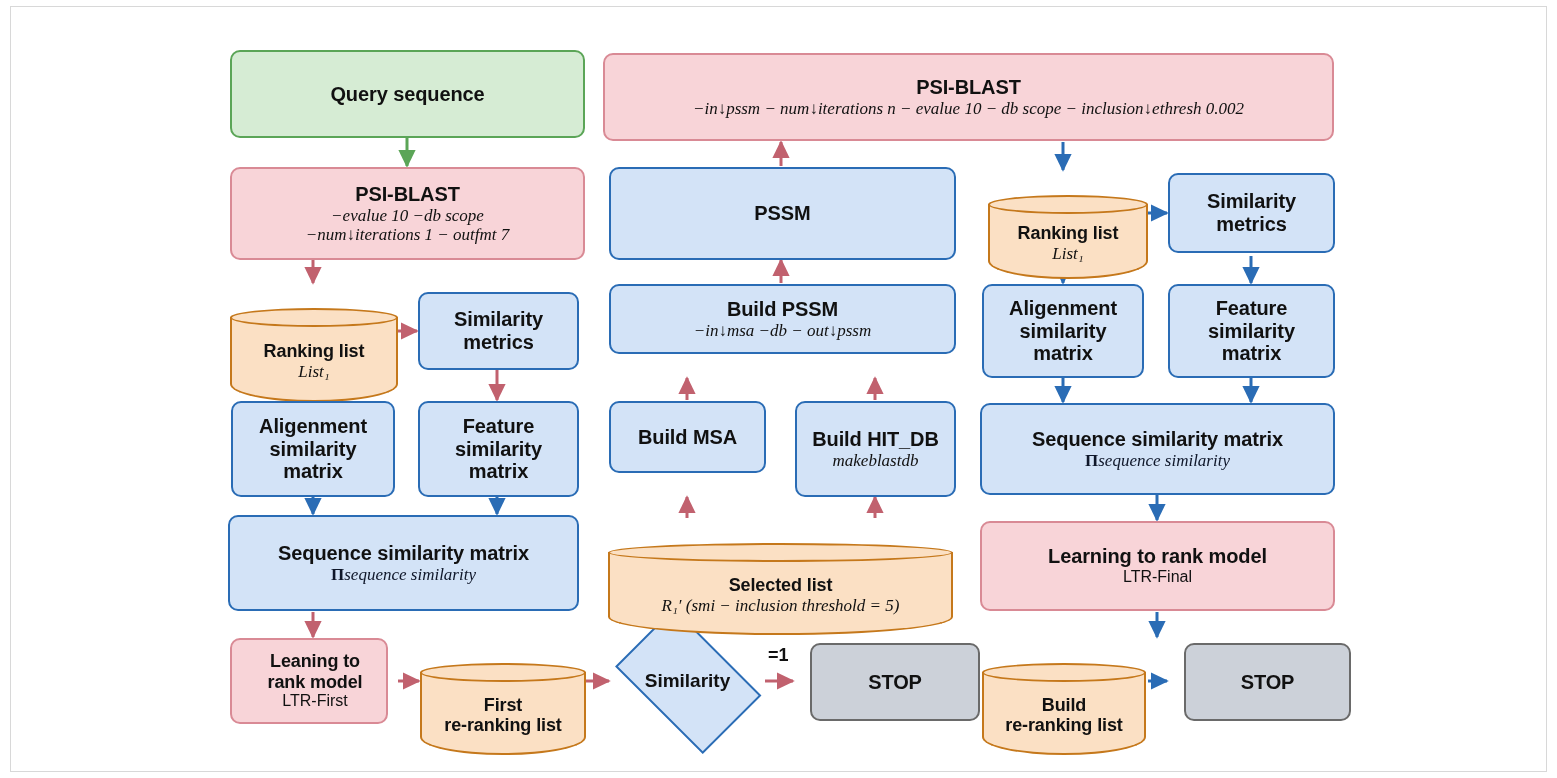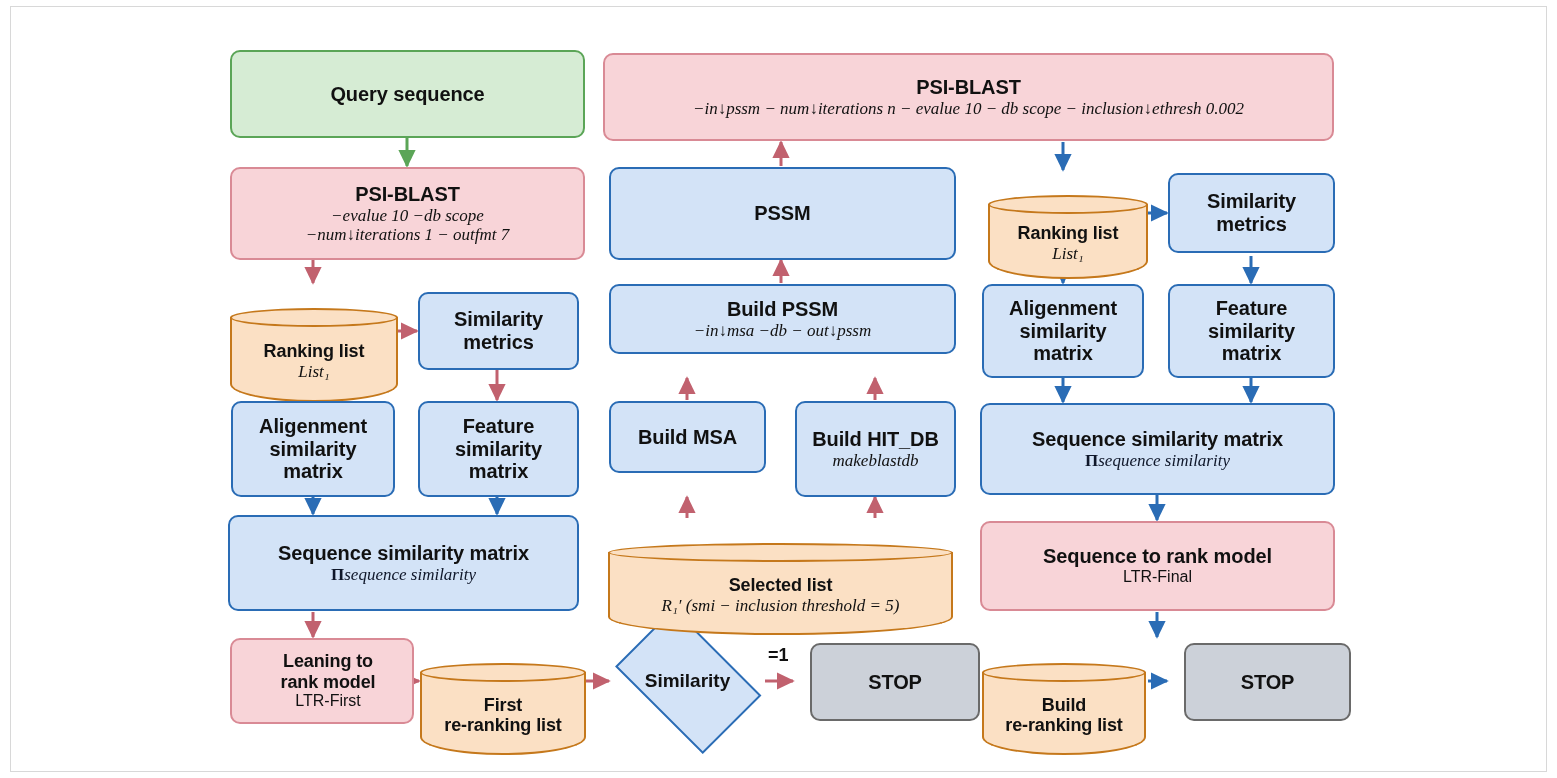--- a/index.html
+++ b/index.html
@@ -258,21 +258,21 @@
     <div class="t1">matrix</div>
   </div>
 
   <div class="node blue" style="left:228px; top:515px; width:351px; height:96px;">
     <div class="t1">Sequence similarity matrix</div>
     <div class="sub-pi">
       <b>Π</b><i>sequence similarity</i>
     </div>
   </div>
 
-  <div class="node pink" style="left:230px; top:638px; width:184px; height:86px;padding-left:18px;">
+  <div class="node pink" style="left:230px; top:638px; width:158px; height:86px;padding-left:18px;">
     <div class="t1 small">Leaning to</div>
     <div class="t1 small">rank model</div>
     <div class="t2 plain">LTR-First</div>
   </div>
 
   <div class="cyl" style="left:420px; top:639px; width:166px; height:92px;">
     <div class="body"></div>
     <div class="top"></div>
     <div class="lbl">
       <div class="t1 small">First</div>
@@ -351,21 +351,21 @@
   </div>
 
   <div class="node blue" style="left:980px; top:403px; width:355px; height:92px;">
     <div class="t1">Sequence similarity matrix</div>
     <div class="sub-pi">
       <b>Π</b><i>sequence similarity</i>
     </div>
   </div>
 
   <div class="node pink" style="left:980px; top:521px; width:355px; height:90px;">
-    <div class="t1">Sequence to rank model</div>
+    <div class="t1">Learning to rank model</div>
     <div class="t2 plain">LTR-Final</div>
   </div>
 
   <div class="cyl" style="left:982px; top:639px; width:164px; height:92px;">
     <div class="body"></div>
     <div class="top"></div>
     <div class="lbl">
       <div class="t1 small">Build</div>
       <div class="t1 small">re-ranking list</div>
     </div>

